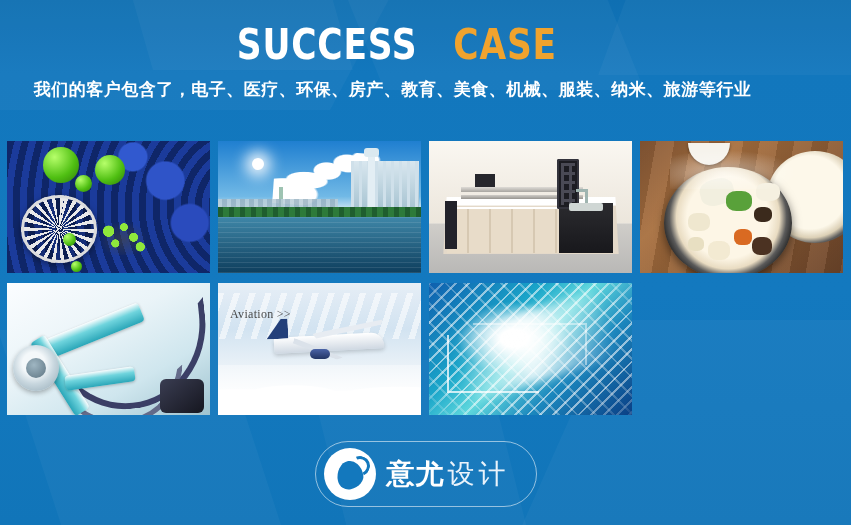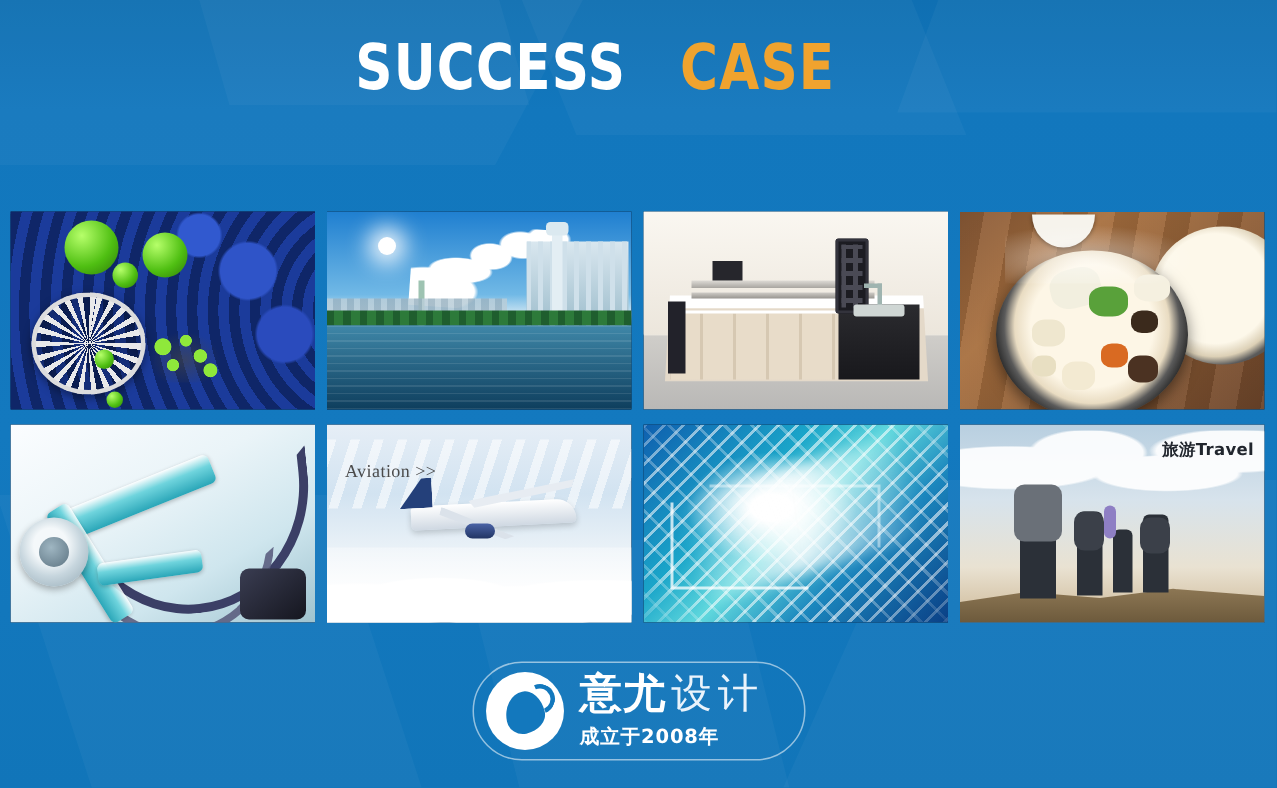--- a/index.html
+++ b/index.html
@@ -301,20 +301,21 @@
     <div class="facet f6"></div>
     <div class="facet f7"></div>
   </div>
 
   <div class="header">
     <div class="title">
       <span class="t-white">SUCCESS</span><span class="t-orange">CASE</span>
     </div>
 
 
+    <div class="tagline">我们的客户包含了，电子、医疗、环保、房产、教育、美食、机械、服装、纳米、旅游等行业</div>
   </div>
 
   <div class="grid">
 
     <div class="tile">
       <div class="art-nano">
         <div class="cage"></div>
         <div class="sph s1"></div>
         <div class="sph s2"></div>
         <div class="sph s3"></div>
@@ -400,44 +401,28 @@
 
     <div class="tile">
       <div class="art-tech">
         <div class="pix"></div>
         <div class="trace"></div>
         <div class="trace2"></div>
         <div class="glow"></div>
       </div>
     </div>
 
-    <div class="tile">
-      <div class="art-trav">
-        <div class="clouds"></div>
-        <div class="ridge"></div>
-        <div class="p p1"></div>
-        <div class="p p2"></div>
-        <div class="p p3"></div>
-        <div class="p p4"></div>
-        <div class="pack k1"></div>
-        <div class="pack k2"></div>
-        <div class="pack k3"></div>
-        <div class="mat"></div>
-        <div class="tlabel">旅游Travel</div>
-      </div>
-    </div>
 
   </div>
 
   <div class="logo">
     <div class="logo-mark">
       <div class="drop"></div>
       <div class="hook"></div>
     </div>
     <div class="logo-text">
       <div class="logo-top">
         <span class="logo-bold">意尤</span><span class="logo-light">设计</span>
       </div>
-      <div class="logo-sub">成立于2008年</div>
     </div>
   </div>
 
 </div>
 
 </body></html>

